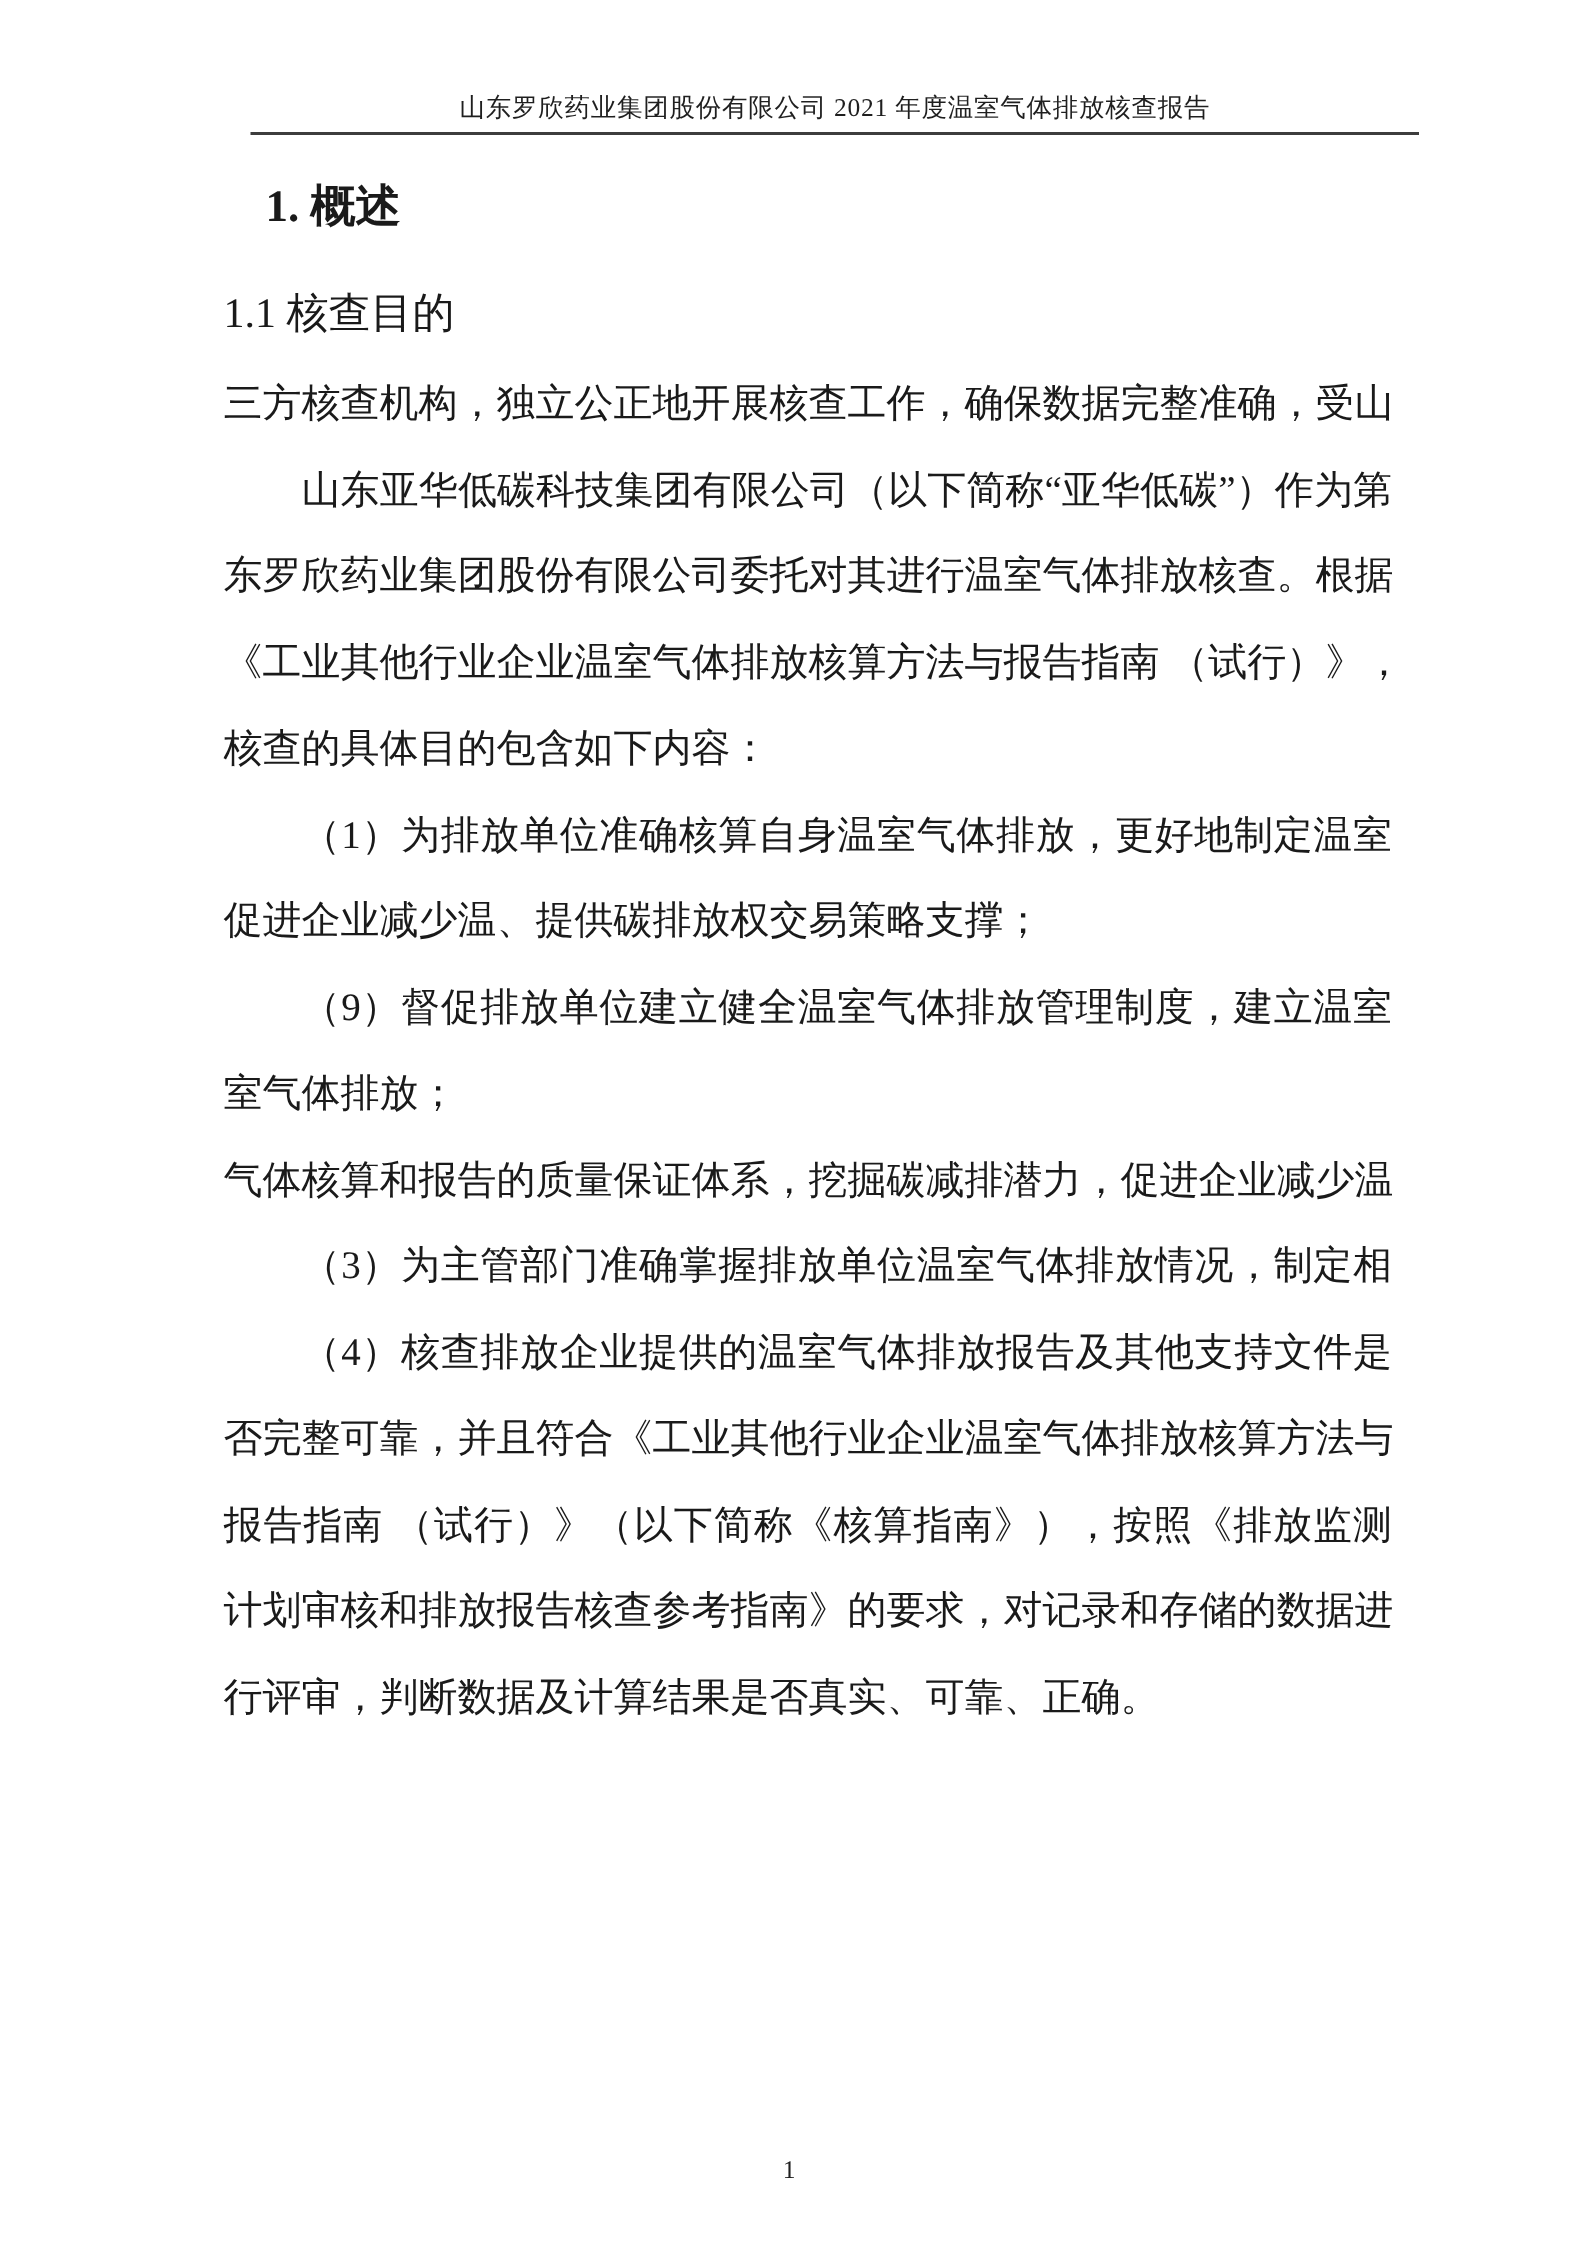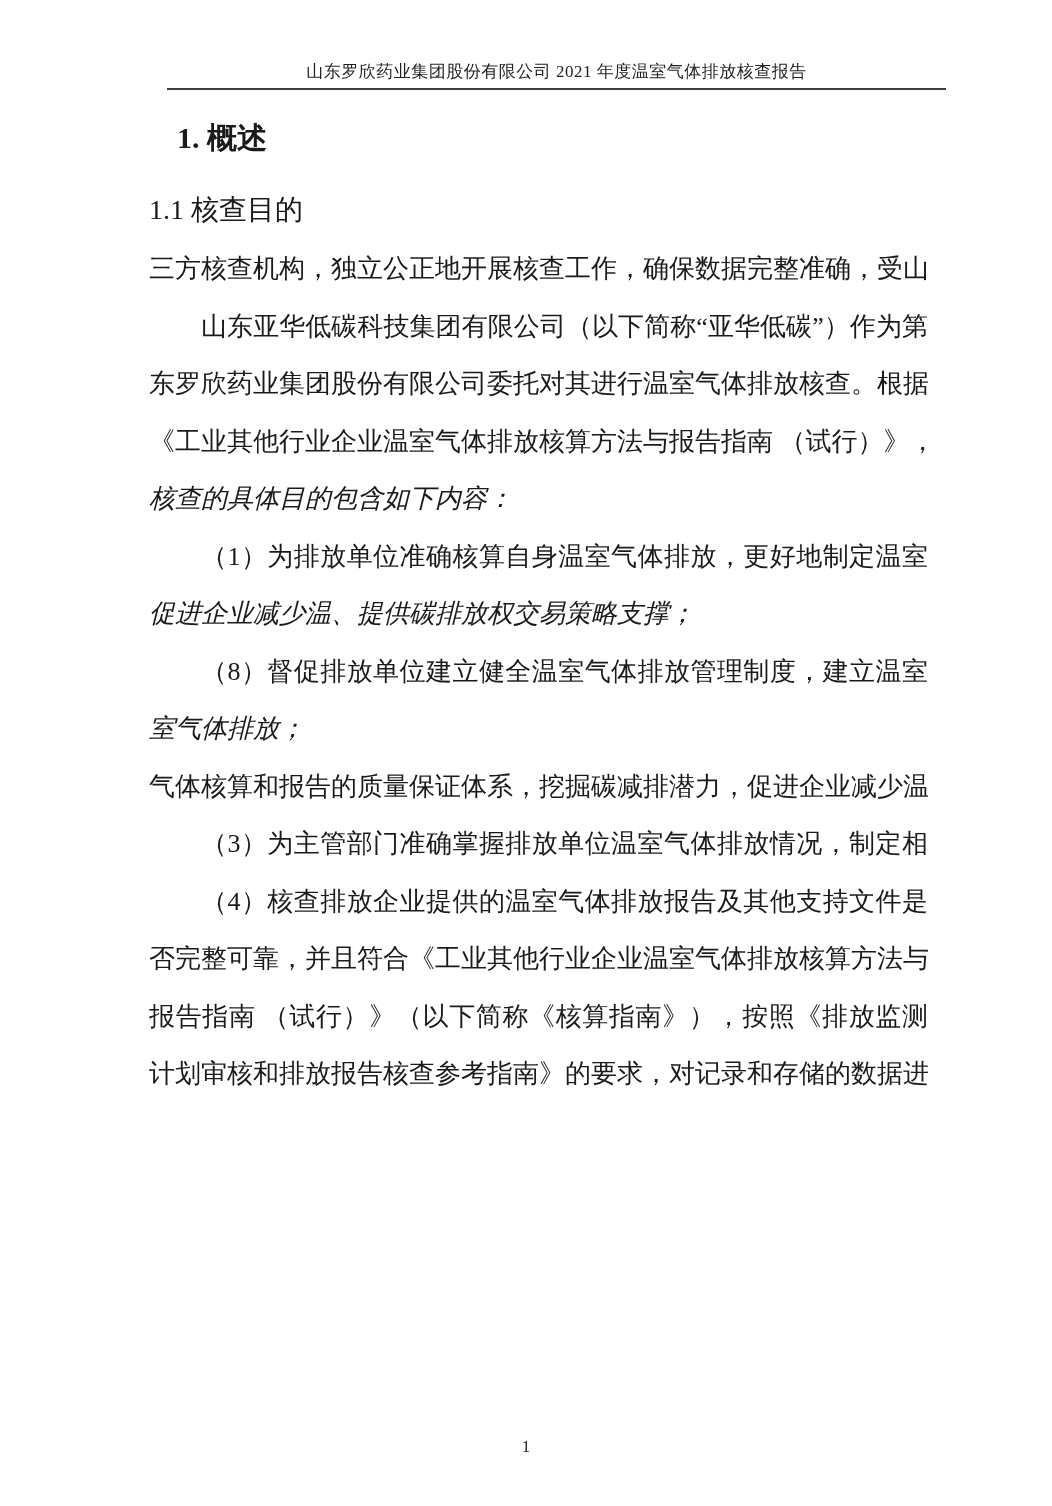--- a/index.html
+++ b/index.html
@@ -53,21 +53,20 @@
     text-align: justify;
     text-align-last: justify;
     text-justify: inter-character;
     overflow: hidden;
     white-space: nowrap;
   }
   .line.indent { text-indent: 52px; }
   .line.left {
     text-align: left;
     text-align-last: left;
-    font-style: italic;
   }
   .page-number {
     position: absolute;
     left: 0; top: 1436px; width: 1052px;
     text-align: center;
     font-size: 17px;
     line-height: 22px;
     color: #1f1f1f;
   }
 </style>
@@ -86,27 +85,28 @@
 
     <div class="line">三方核查机构，独立公正地开展核查工作，确保数据完整准确，受山</div>
     <div class="line indent">山东亚华低碳科技集团有限公司（以下简称“亚华低碳”）作为第</div>
     <div class="line">东罗欣药业集团股份有限公司委托对其进行温室气体排放核查。根据</div>
     <div class="line">《工业其他行业企业温室气体排放核算方法与报告指南 （试行）》，</div>
     <div class="line left">核查的具体目的包含如下内容：</div>
 
     <div class="line indent">（1）为排放单位准确核算自身温室气体排放，更好地制定温室</div>
     <div class="line left">促进企业减少温、提供碳排放权交易策略支撑；</div>
 
-    <div class="line indent">（8）督促排放单位建立健全温室气体排放管理制度，建立温室</div>
+    <div class="line indent">（9）督促排放单位建立健全温室气体排放管理制度，建立温室</div>
     <div class="line left">室气体排放；</div>
     <div class="line">气体核算和报告的质量保证体系，挖掘碳减排潜力，促进企业减少温</div>
 
     <div class="line indent">（3）为主管部门准确掌握排放单位温室气体排放情况，制定相</div>
 
     <div class="line indent">（4）核查排放企业提供的温室气体排放报告及其他支持文件是</div>
     <div class="line">否完整可靠，并且符合《工业其他行业企业温室气体排放核算方法与</div>
     <div class="line">报告指南 （试行）》（以下简称《核算指南》），按照《排放监测</div>
     <div class="line">计划审核和排放报告核查参考指南》的要求，对记录和存储的数据进</div>
+    <div class="line left">行评审，判断数据及计算结果是否真实、可靠、正确。</div>
   </div>
 
   <div class="page-number">1</div>
 
 </div>
 
 </body></html>

